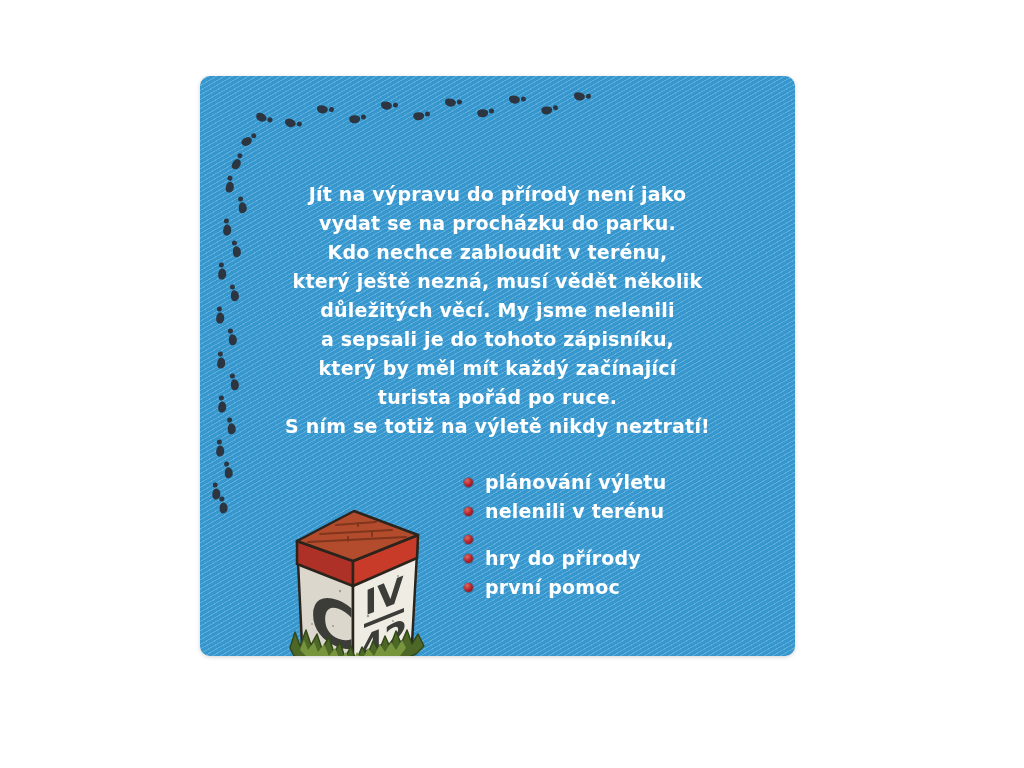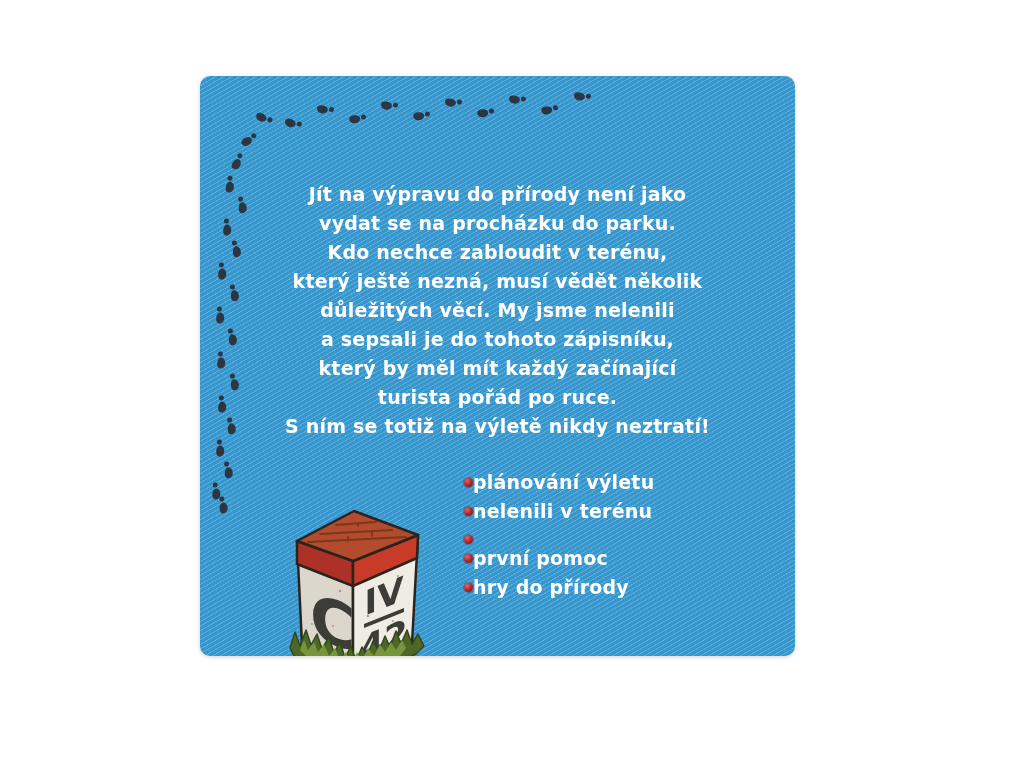--- a/index.html
+++ b/index.html
@@ -22,21 +22,21 @@
     position:absolute;top:104px;left:0;width:100%;
     text-align:center;
     color:var(--txt,#ffffff);
     font-size:19px;line-height:29px;font-weight:bold;
     white-space:pre-line;letter-spacing:.2px;
   }
   .topics{
     position:absolute;left:264px;top:392px;margin:0;padding:0;list-style:none;
   }
   .topics li{
-    display:flex;align-items:flex-start;
+    display:flex;align-items:flex-start;gap:12px;
     color:var(--txt,#ffffff);font-weight:bold;
     font-size:19px;line-height:28.5px;white-space:pre-line;letter-spacing:.2px;
   }
   .dot{
     flex:0 0 auto;width:9px;height:9px;border-radius:50%;margin-top:10px;
     background:radial-gradient(circle at 35% 30%, #e0685c 0%, var(--dotc,#b01e28) 55%, #70121a 100%);
     box-shadow:0 0 0 1px rgba(60,0,0,.25);
   }
   .stone{position:absolute;left:88px;top:420px;}
   .trail{position:absolute;left:0;top:0;width:100%;height:100%;pointer-events:none;}
@@ -120,25 +120,25 @@
     </li>
     <li>
       <span class="dot"></span>
       <span>nelenili v terénu</span>
     </li>
     <li>
       <span class="dot"></span>
     </li>
     <li>
       <span class="dot"></span>
-      <span>první pomoc</span>
+      <span>hry do přírody</span>
     </li>
     <li>
       <span class="dot"></span>
-      <span>hry do přírody</span>
+      <span>první pomoc</span>
     </li>
   </ul>
 
   <svg class="stone" width="140" height="196" viewBox="0 0 140 196">
     <g stroke="#2b241d" stroke-width="2.5" stroke-linejoin="round">
       <path d="M9,45 L65,65 L65,176 L14,149 Z" fill="#dbd7cd"></path>
       <path d="M65,65 L130,39 L124,147 L65,176 Z" fill="#efece4"></path>
       <path d="M9,45 L65,65 L65,90 L9,68 Z" fill="#ad3126"></path>
       <path d="M65,65 L130,39 L129,62 L65,90 Z" fill="#c83b28"></path>
       <path d="M9,45 L66,15 L130,39 L65,65 Z" fill="#b24c2c"></path>

